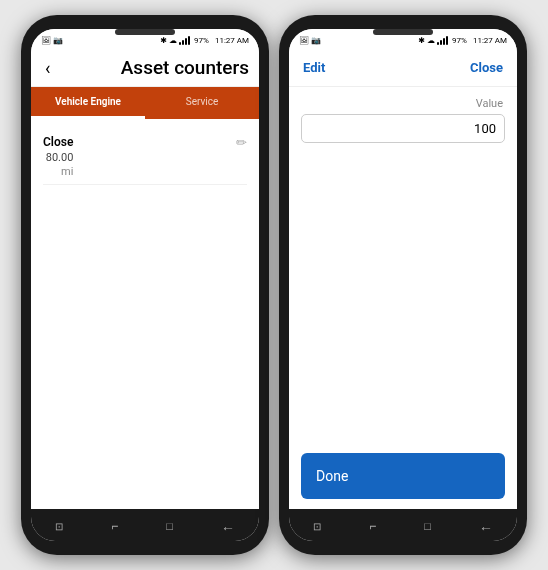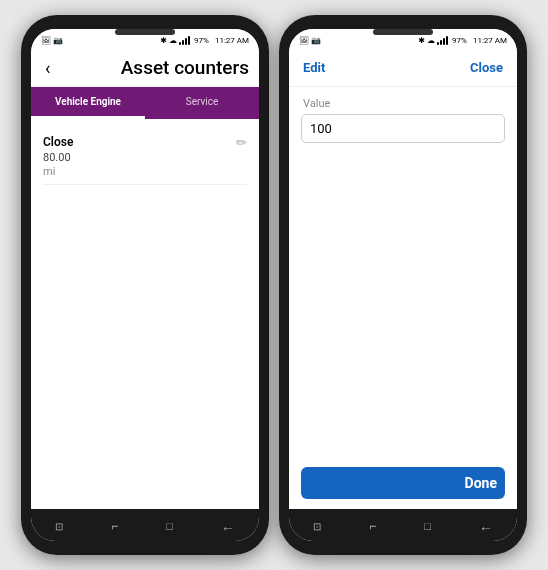--- a/index.html
+++ b/index.html
@@ -123,21 +123,21 @@
     }
 
     .header-edit-title {
       font-size: 14px;
       font-weight: 500;
       color: #000;
     }
 
     
     .tab-bar {
-      background: #701a75;
+      background: #c2410c;
       display: flex;
       overflow: hidden;
     }
 
     .tab-item {
       flex: 1;
       text-align: center;
       padding: 9px 4px;
       font-size: 10px;
       color: rgba(255,255,255,0.75);
@@ -153,20 +153,21 @@
       border-bottom: 3px solid #fff;
       font-weight: 600;
     }
 
     
     .content {
       flex: 1;
       background: #fff;
       overflow-y: auto;
       padding: 10px 12px;
+      text-align: right;
     }
 
     .miles-row {
       display: flex;
       justify-content: space-between;
       align-items: flex-start;
       padding: 6px 0;
       border-bottom: 1px solid #f0f0f0;
     }
 
@@ -233,25 +234,25 @@
       padding: 10px 12px;
       background: #fff;
     }
 
     .done-btn {
       width: 100%;
       background: #1565c0;
       color: #fff;
       border: none;
       border-radius: 6px;
-      padding: 8px;
+      padding: 15px;
       font-size: 14px;
-      font-weight: 700;
-      cursor: pointer;
-      text-align: right;
+      font-weight: 400;
+      cursor: pointer;
+      text-align: left;
     }
   </style>
 </head>
 <body>
 
 <div class="phone">
   <div class="phone-screen">
 
     <div class="status-bar">
       <span style="font-size:8px;">🖼 📷</span>

